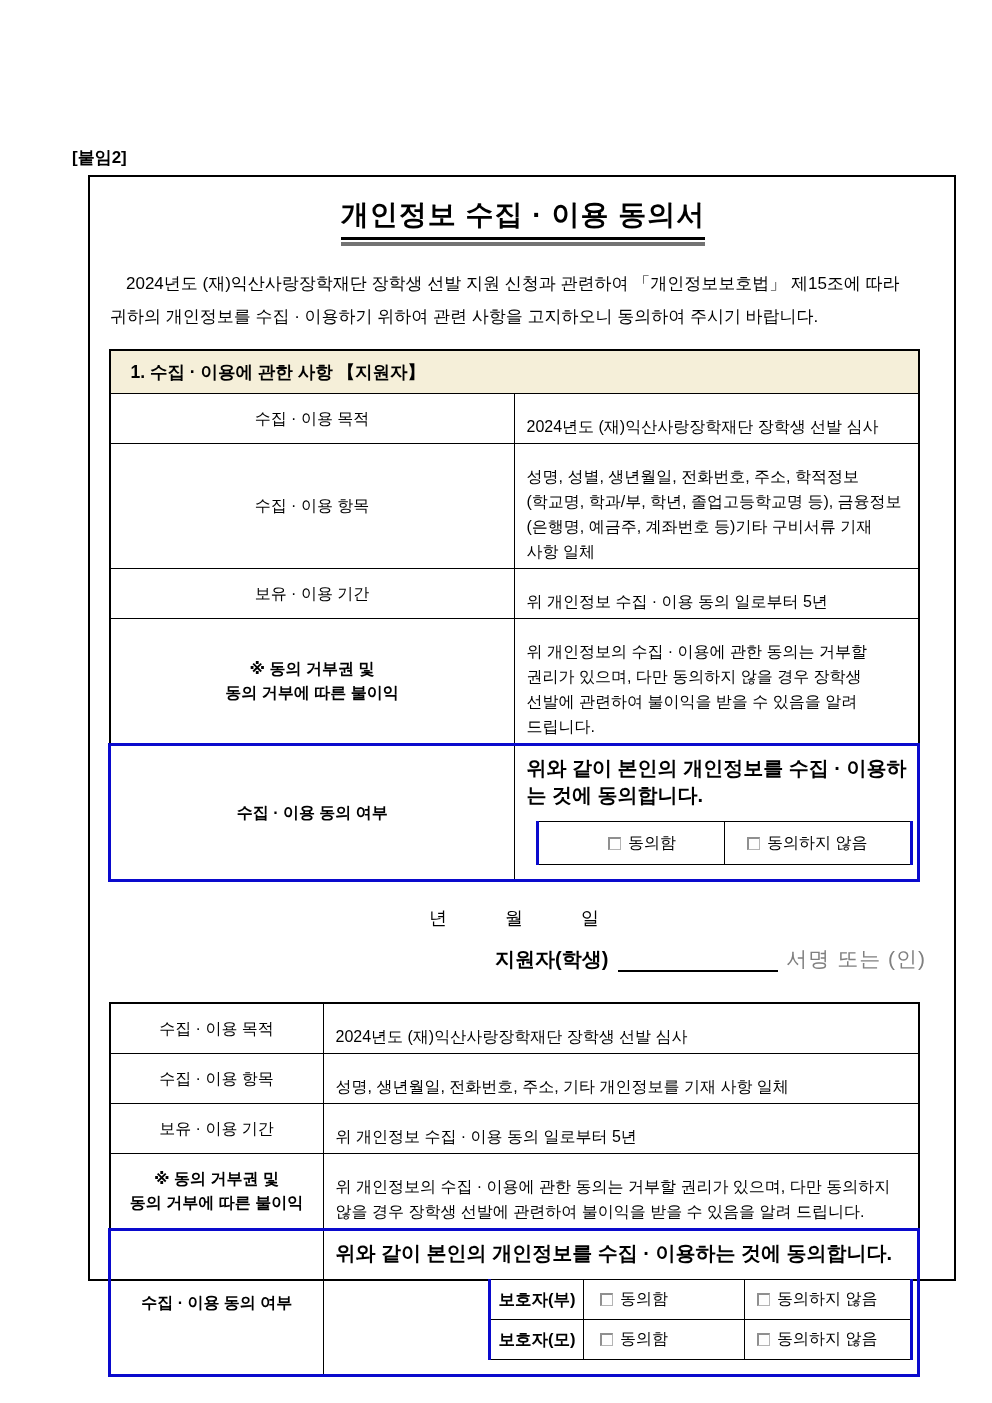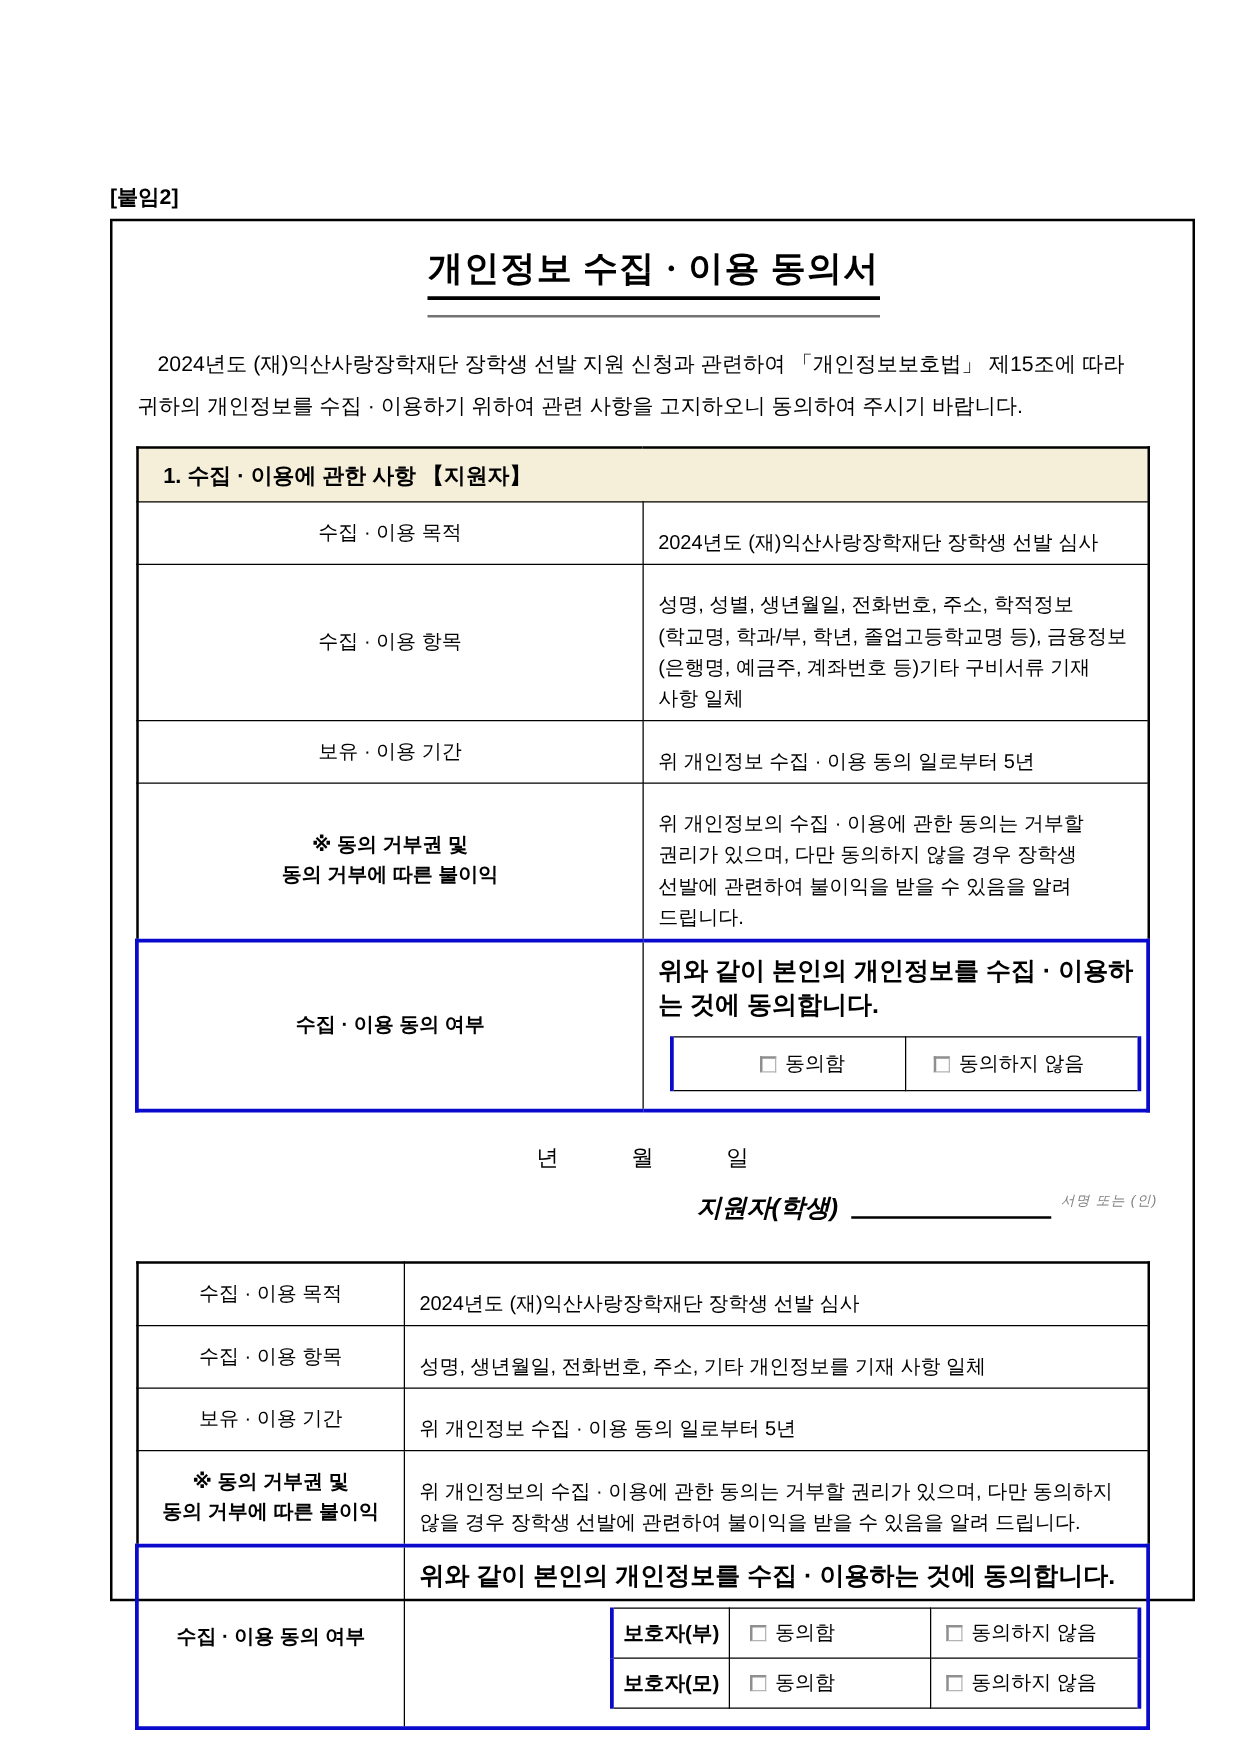--- a/index.html
+++ b/index.html
@@ -1,26 +1,26 @@
 <!DOCTYPE html>
 <html style="--section-header-bg: #f5efd9; --consent-border: #0a0acd; --sign-hint: #808080;"><head>
 <meta charset="utf-8">
 <style>
   html,body{margin:0;padding:0;}
   body{
     width:992px;height:1403px;background:#ffffff;position:relative;
     font-family:"Liberation Sans","DejaVu Sans",sans-serif;color:#000;
   }
-  .attachment{position:absolute;left:88px;top:146px;font-size:17px;font-weight:bold;}
+  .attachment{position:absolute;left:72px;top:146px;font-size:17px;font-weight:bold;}
   .doc{
     position:absolute;left:88px;top:175px;width:868px;height:1106px;
     border:2px solid #000;box-sizing:border-box;padding:0 0 0 18px;
   }
   .title-wrap{text-align:center;margin:19px 16px 0 0;}
-  .u-outer{display:inline-block;border-bottom:2px solid #737373;padding-bottom:12px;font-family:Liberation Serif, serif;}
+  .u-outer{display:inline-block;border-bottom:4px solid #737373;padding-bottom:2px;}
   .u-inner{display:inline-block;border-bottom:3px solid #000;padding-bottom:3px;
     font-size:28px;font-weight:bold;letter-spacing:1px;}
   .intro{margin:21px 24px 0 2px;font-size:17px;line-height:33px;text-indent:16px;word-break:keep-all;}
   table.form{border-collapse:collapse;width:812px;table-layout:fixed;}
   .t1{margin-top:16px;}
   .t2{margin-top:29px;}
   table.form td{border:1px solid #000;vertical-align:middle;}
   table.form{border:2px solid #000;}
   td.sec-header{
     background:var(--section-header-bg,#f5efd9);
@@ -43,24 +43,24 @@
   .opts2 td.agree{width:143px;padding-left:16px;}
   .opts2 td.disagree{width:152px;padding-left:12px;}
   .cb{
     display:inline-block;width:13px;height:13px;background:#fefefe;
     border:1px solid #b4b4b4;border-top:2px solid #8f8f8f;border-left:2px solid #8f8f8f;
     vertical-align:-2px;margin-right:7px;box-sizing:border-box;
   }
   .h44{height:44px}.h56{height:56px}.h37{height:37px}.h50{height:50px}.h95{height:95px}
   .h48{height:48px}.h47{height:47px}.h49{height:49px}.h61{height:61px}.h107{height:107px}
   .sig-date{display:flex;justify-content:center;gap:58px;font-size:18px;margin:24px 34px 0 0;}
-  .sig-row{display:flex;justify-content:flex-end;align-items:flex-start;margin:15px 28px 0 0;font-style:italic;}
+  .sig-row{display:flex;justify-content:flex-end;align-items:flex-end;margin:15px 28px 0 0;}
   .sig-name{font-weight:bold;font-size:20px;}
   .sig-line{width:160px;border-bottom:2px solid #000;height:20px;margin:0 8px 1px 10px;}
-  .sig-hint{color:var(--sign-hint,#808080);font-size:11px;letter-spacing:1px;padding-bottom:0px;}
+  .sig-hint{color:var(--sign-hint,#808080);font-size:21px;letter-spacing:1px;padding-bottom:0px;}
 </style>
 </head>
 <body>
 
 <div class="attachment">[붙임2]</div>
 
 <div class="doc">
 
   <div class="title-wrap">
     <span class="u-outer"><span class="u-inner">개인정보 수집 · 이용 동의서</span></span>

